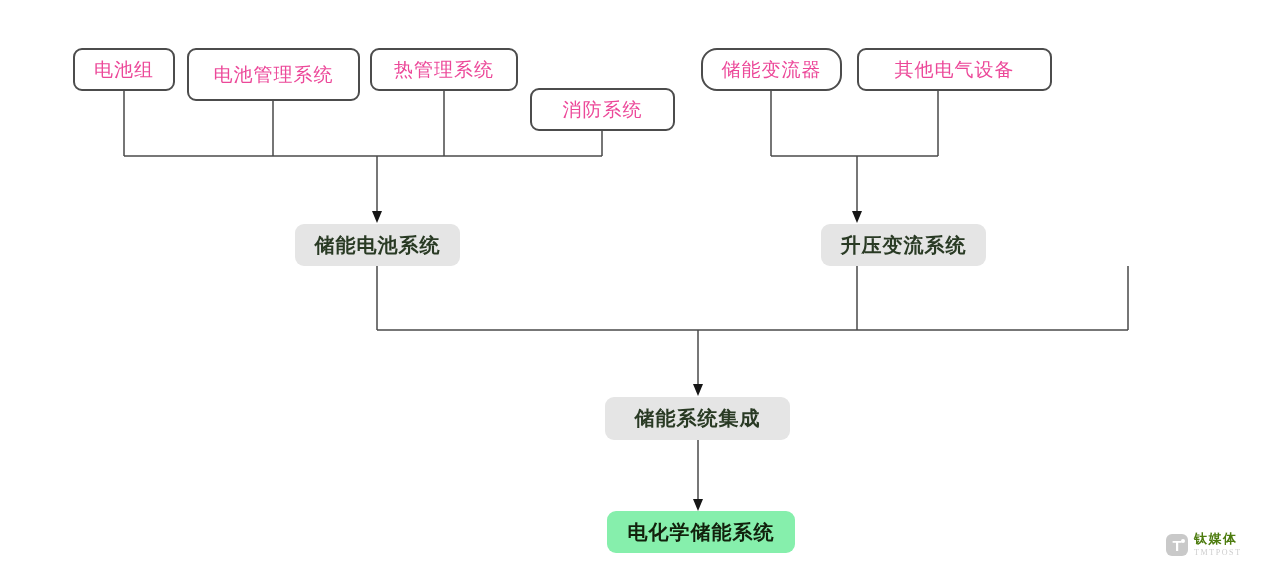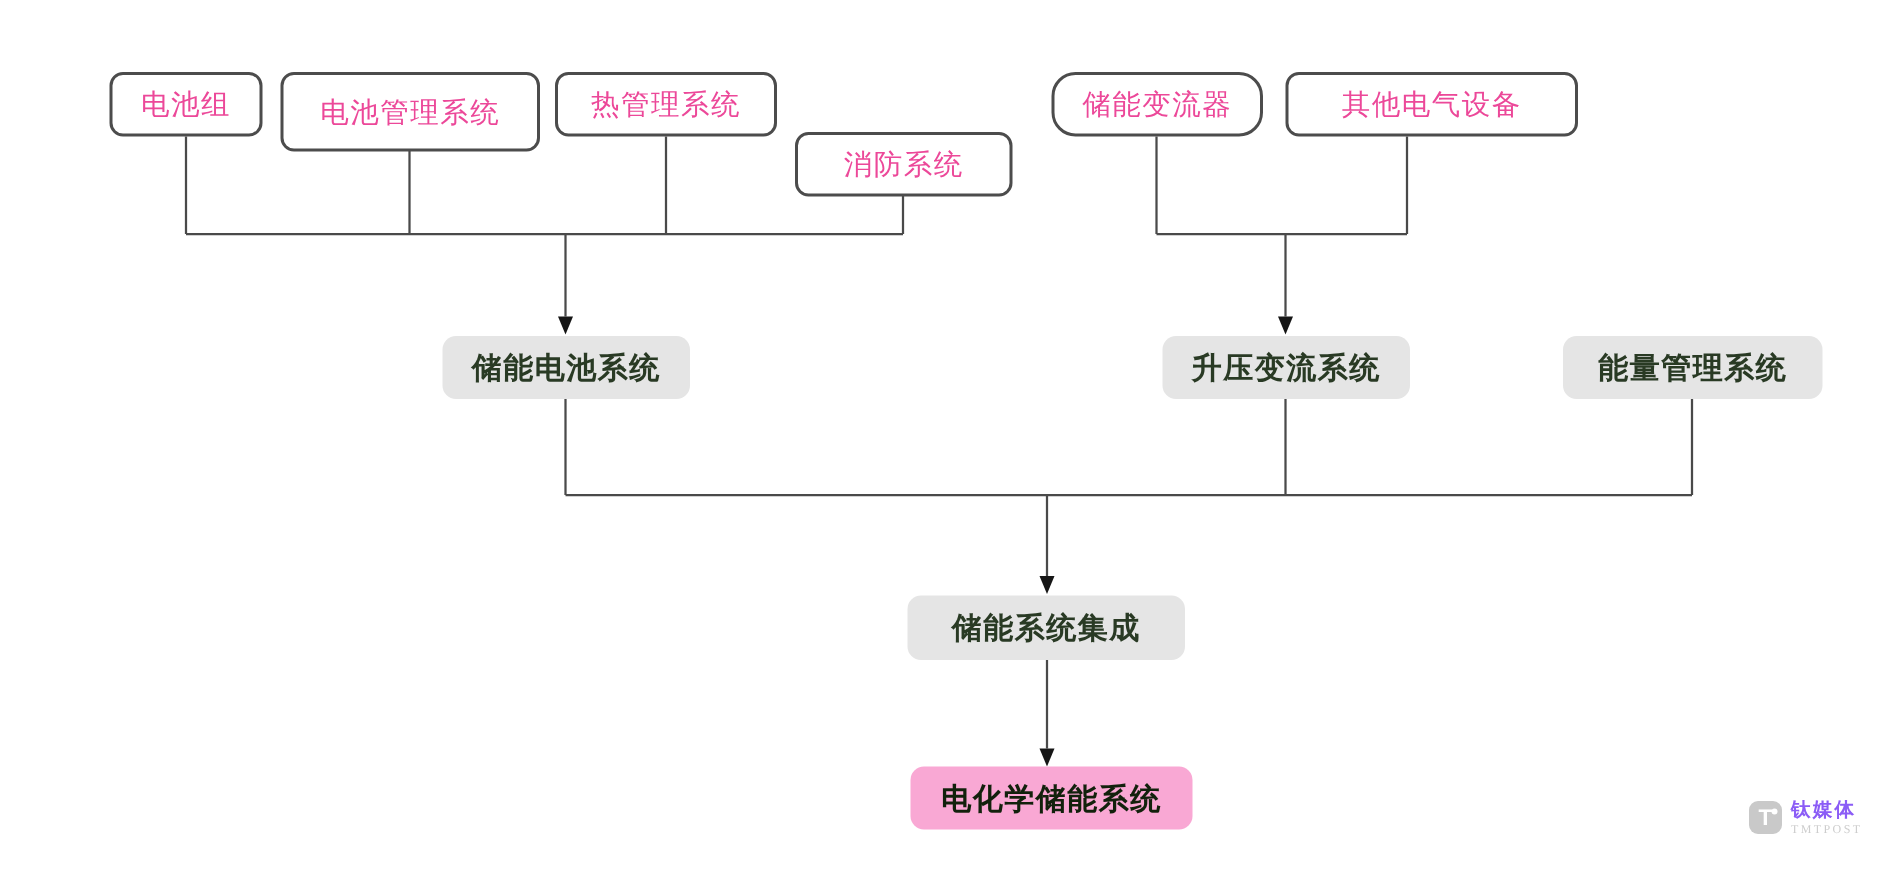--- a/index.html
+++ b/index.html
@@ -35,21 +35,21 @@
   }
   .box-green {
     background: #e5e5e5;
     border: none;
     border-radius: 9px;
     font-size: 20px;
     color: #293a24;
     font-weight: 700;
   }
   .box-green-dark {
-    background: #f9a8d4;
+    background: #86efac;
     color: #12210c;
   }
   
   .watermark {
     position: absolute;
     left: 1166px;
     top: 533px;
     display: flex;
     align-items: center;
     gap: 6px;
@@ -75,23 +75,23 @@
     position: absolute;
     top: 5px; right: 3px;
     width: 4px; height: 4px;
     background: #ffffff;
     border-radius: 50%;
   }
   .wm-text { display: flex; flex-direction: column; line-height: 1; }
   .wm-brand {
     font-size: 13px;
     font-weight: 700;
-    color: #8b5cf6;
+    color: #4d7c0f;
     letter-spacing: 1.5px;
-    font-family: Liberation Serif, serif;
+    font-family: Liberation Mono, monospace;
   }
   .wm-sub {
     margin-top: 3px;
     font-size: 8px;
     color: #cdcdcd;
     letter-spacing: 1.6px;
     font-family: Liberation Serif, serif;
   }
 </style>
 </head>
@@ -121,22 +121,21 @@
   </svg>
 
   <div class="box box-white" style="left:73px;  top:48px; width:102px; height:43px;">电池组</div>
   <div class="box box-white" style="left:187px; top:48px; width:173px; height:53px;">电池管理系统</div>
   <div class="box box-white" style="left:370px; top:48px; width:148px; height:43px;">热管理系统</div>
   <div class="box box-white" style="left:530px; top:48px; width:145px; height:43px;margin-top:40px;">消防系统</div>
   <div class="box box-white" style="left:701px; top:48px; width:141px; height:43px;border-radius:16px;">储能变流器</div>
   <div class="box box-white" style="left:857px; top:48px; width:195px; height:43px;">其他电气设备</div>
 
   <div class="box box-green" style="left:295px;  top:224px; width:165px; height:42px;">储能电池系统</div>
-  <div class="box box-green" style="left:775px;  top:224px; width:165px; height:42px;">升压变流系统</div>
-  <div class="box box-green" style="left:1042px; top:224px; width:173px; height:42px;">能量管理系统</div>
+  <div class="box box-green" style="left:821px;  top:224px; width:165px; height:42px;">升压变流系统</div>
 
   <div class="box box-green" style="left:605px; top:397px; width:185px; height:43px;">储能系统集成</div>
 
   <div class="box box-green box-green-dark" style="left:607px; top:511px; width:188px; height:42px;">电化学储能系统</div>
 
   <div class="watermark">
     <div class="wm-icon">
       <span class="wm-t">T</span>
       <span class="wm-dot"></span>
     </div>

